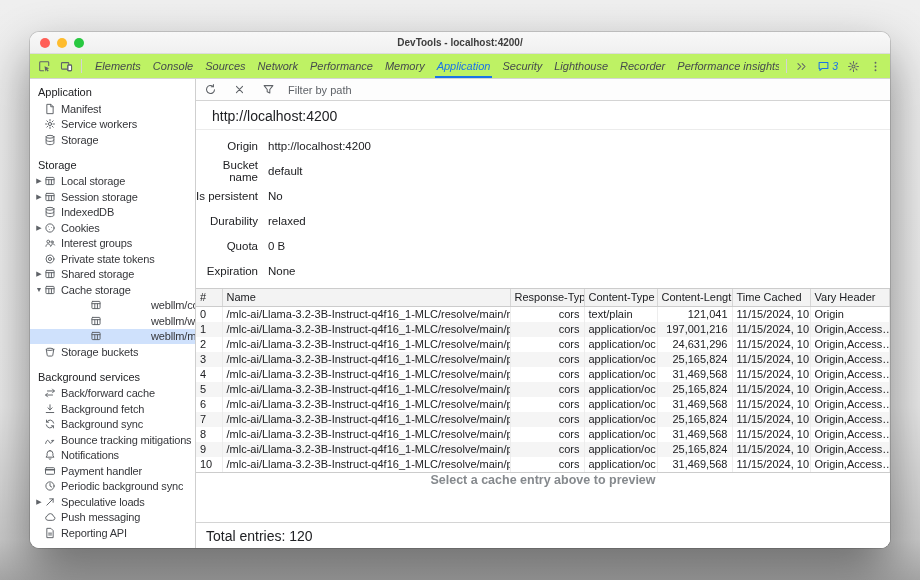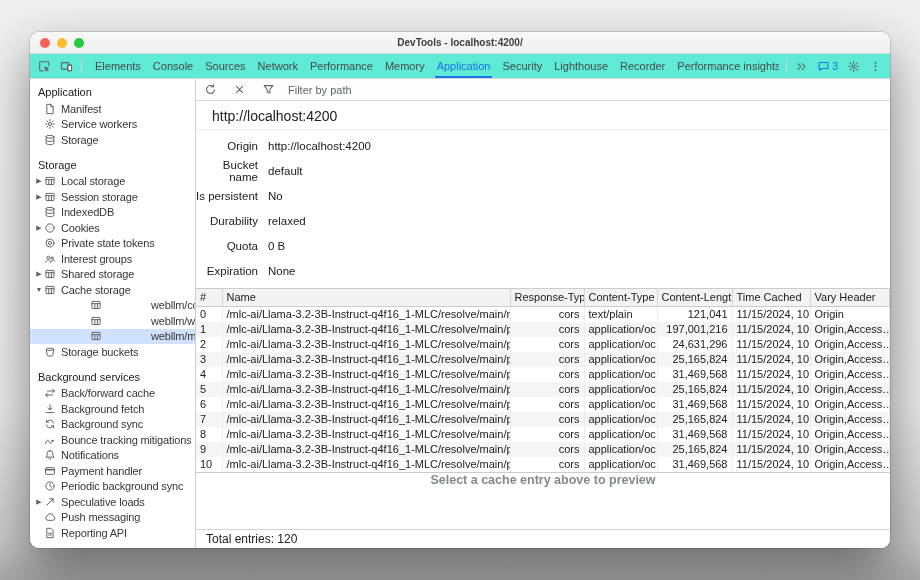--- a/index.html
+++ b/index.html
@@ -14,21 +14,21 @@
     display: flex; flex-direction: column;
     box-shadow: 0 22px 50px rgba(0,0,0,.45), 0 0 0 1px rgba(0,0,0,.14);
   }
   
   .titlebar { flex: none; height: 22px; background: linear-gradient(#f8f8f8,#f0f0f0); border-bottom: 1px solid #dcdcdc; position: relative; display: flex; align-items: center; justify-content: center; }
   .traffic { position: absolute; left: 10px; top: 6px; display: flex; gap: 7px; }
   .tl { width: 10px; height: 10px; border-radius: 50%; display: inline-block; }
   .tl.red { background: #ff5f57; } .tl.yellow { background: #febc2e; } .tl.green { background: #28c840; }
   .title { font-size: 10px; color: #3d3d3d; font-weight: bold; }
   
-  .tabbar { flex: none; height: 25px; display: flex; align-items: stretch; background: #5eead4; border-bottom: 1px solid #d4d4d4; font-size: 11px; color: #454a4d; }
+  .tabbar { flex: none; height: 25px; display: flex; align-items: stretch; background: #bef264; border-bottom: 1px solid #d4d4d4; font-size: 11px; color: #454a4d; font-style: italic; }
   .tb-left, .tb-right { display: flex; align-items: center; padding: 0 4px; gap: 1px; flex: none; }
   .tb-btn { display: inline-flex; align-items: center; justify-content: center; min-width: 21px; height: 20px; border-radius: 3px; color: #5f6368; }
   .ic { width: 13px; height: 13px; display: block; }
   .vsep { width: 1px; height: 14px; background: #d4d4d4; margin: 0 3px; }
   .tabs { flex: 1; display: flex; align-items: stretch; overflow: hidden; white-space: nowrap; }
   .tab { display: inline-flex; align-items: center; gap: 3px; padding: 0 6px; position: relative; color: #454a4d; }
   .tab.selected { color: #1a73e8; }
   .tab.selected::after { content: ""; position: absolute; left: 4px; right: 4px; bottom: 0; height: 2px; background: #1a73e8; }
   .issues { min-width: auto; padding: 0 4px; gap: 2px; }
   .issues .ic { color: #1a73e8; }
@@ -58,21 +58,21 @@
   
   .grid-wrap { flex: none; height: 184px; overflow: hidden; border-top: 1px solid #ccc; }
   table { width: 100%; table-layout: fixed; border-collapse: collapse; font-size: 11px; }
   thead th { height: 17px; line-height: 17px; background: #f3f3f3; border-bottom: 1px solid #ccc; border-right: 1px solid #d6d6d6; font-weight: normal; text-align: left; padding: 0 4px; color: #202124; white-space: nowrap; overflow: hidden; }
   tbody td { height: 15px; line-height: 15px; padding: 0 4px; border-right: 1px solid #ededed; white-space: nowrap; overflow: hidden; color: #202124; }
   tbody tr:nth-child(even) { background: #f5f5f5; }
   td.r { text-align: right; }
   
   .preview { flex: 1; min-height: 0; border-top: 1px solid #ccc; display: flex; align-items: flex-start; justify-content: center; }
   .preview span { font-size: 12.5px; font-weight: bold; color: #85898d; }
-  .main-footer { flex: none; height: 19px; border-top: 1px solid #d4d4d4; display: flex; align-items: center; padding: 0 10px; font-size: 12px; color: #202124; background: #fff; }
+  .main-footer { flex: none; height: 26px; border-top: 1px solid #d4d4d4; display: flex; align-items: center; padding: 0 10px; font-size: 14px; color: #202124; background: #fff; }
 </style>
 </head>
 <body>
 
 <div class="desktop">
   <div class="window">
 
     <div class="titlebar">
       <div class="traffic">
         <span class="tl red"></span>
@@ -270,39 +270,39 @@
                   </g>
                 </svg>
               </span>
               <span class="sb-label">Cookies</span>
             </div>
             <div class="sb-item">
               <span class="arrow"></span>
               <span class="sb-ic">
                 <svg class="ic" viewBox="0 0 16 16">
                   <g fill="none" stroke="currentColor" stroke-width="1.3" stroke-linecap="round" stroke-linejoin="round">
-                    <circle cx="8" cy="8" r="5.3"></circle>
-                    <circle cx="8" cy="8" r="2.1"></circle>
-                  </g>
-                </svg>
-              </span>
-              <span class="sb-label">Private state tokens</span>
-            </div>
-            <div class="sb-item">
-              <span class="arrow"></span>
-              <span class="sb-ic">
-                <svg class="ic" viewBox="0 0 16 16">
-                  <g fill="none" stroke="currentColor" stroke-width="1.3" stroke-linecap="round" stroke-linejoin="round">
                     <circle cx="5.7" cy="6.1" r="1.9"></circle>
                     <circle cx="10.8" cy="6.7" r="1.5"></circle>
                     <path d="M2.6 12.4c.2-2 1.5-3.2 3.1-3.2s2.9 1.2 3.1 3.2M9.6 11.6c.3-1.5 1.2-2.4 2.4-2.4 1 0 1.8.5 2.2 1.5"></path>
                   </g>
                 </svg>
               </span>
               <span class="sb-label">Interest groups</span>
+            </div>
+            <div class="sb-item">
+              <span class="arrow"></span>
+              <span class="sb-ic">
+                <svg class="ic" viewBox="0 0 16 16">
+                  <g fill="none" stroke="currentColor" stroke-width="1.3" stroke-linecap="round" stroke-linejoin="round">
+                    <circle cx="8" cy="8" r="5.3"></circle>
+                    <circle cx="8" cy="8" r="2.1"></circle>
+                  </g>
+                </svg>
+              </span>
+              <span class="sb-label">Private state tokens</span>
             </div>
             <div class="sb-item">
               <span class="arrow">▶</span>
               <span class="sb-ic">
                 <svg class="ic" viewBox="0 0 16 16">
                   <g fill="none" stroke="currentColor" stroke-width="1.3" stroke-linecap="round" stroke-linejoin="round">
                     <rect x="2.6" y="3.2" width="10.8" height="9.6" rx="1"></rect>
                     <path d="M2.6 6.2h10.8M6.4 6.2v6.6M9.9 6.2v6.6"></path>
                   </g>
                 </svg>

